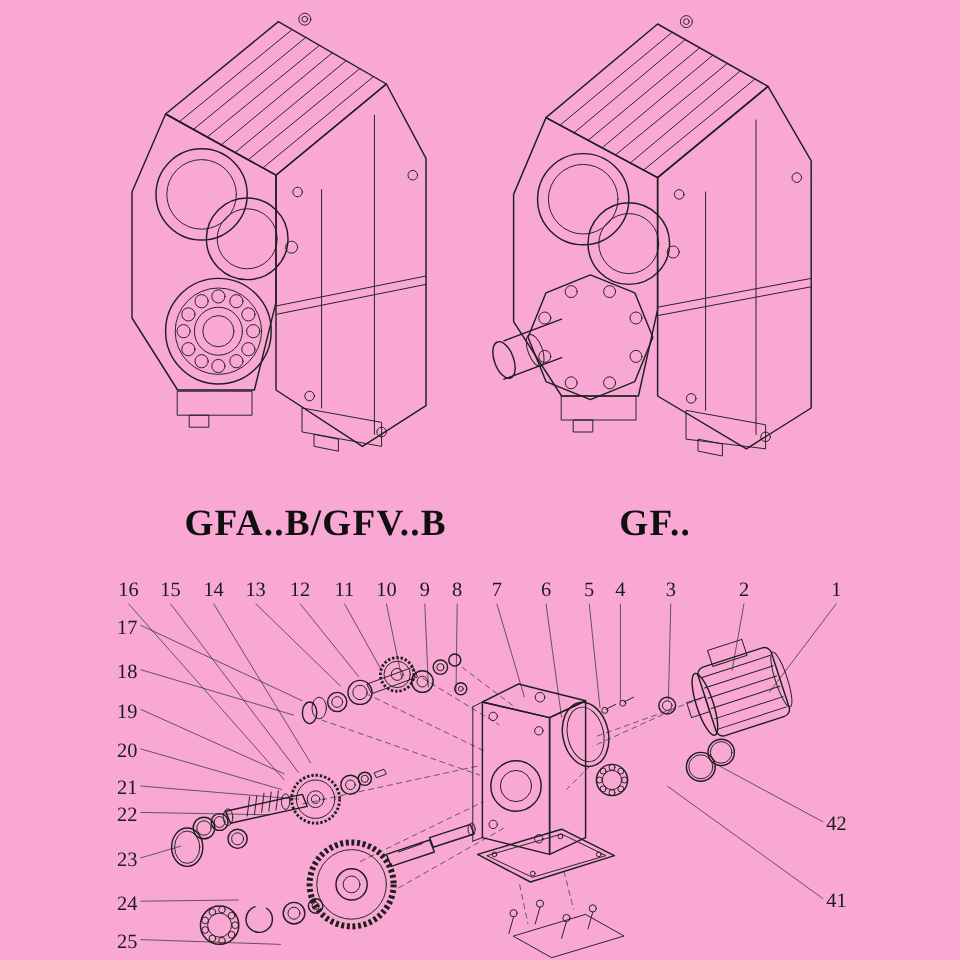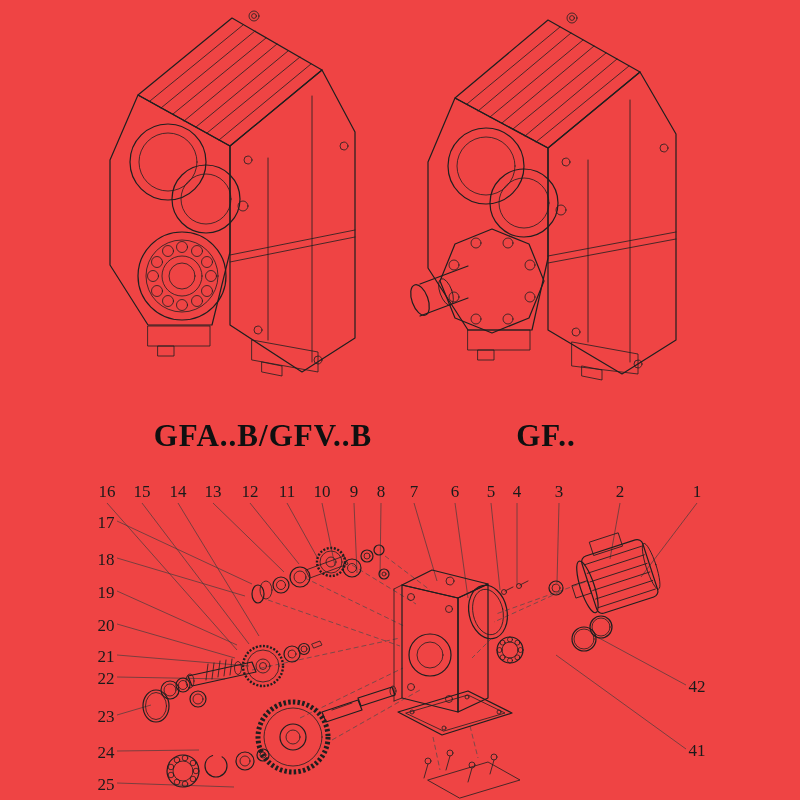--- a/index.html
+++ b/index.html
@@ -1,16 +1,16 @@
 <!DOCTYPE html>
 <html><head>
 <meta charset="utf-8">
 <style>
   html,body{margin:0;padding:0;background:#ffffff;}
-  .page{position:relative;width:800px;height:800px;background:#ef4444;overflow:hidden;
+  .page{position:relative;width:800px;height:800px;background:#f9a8d4;overflow:hidden;
         font-family:"Liberation Serif",serif;}
   svg{position:absolute;top:0;left:0;}
   text{user-select:none;}
   .pn{font-family:"Liberation Serif",serif;font-size:17px;fill:#1a1a1a;}
   .fig-label{font-family:"Liberation Serif",serif;font-size:31px;font-weight:bold;fill:#101010;letter-spacing:1px;}
   .s1{stroke:#1f1f1f;stroke-width:1.2;fill:none;stroke-linejoin:round;stroke-linecap:round;}
   .s2{stroke:#1f1f1f;stroke-width:0.8;fill:none;stroke-linejoin:round;stroke-linecap:round;}
   .ld{stroke:#3a3a3a;stroke-width:0.65;}
   .dash{stroke:#4a4a4a;stroke-width:0.7;fill:none;stroke-dasharray:5 3;}
   .teethring{stroke:#1f1f1f;fill:none;stroke-width:5;stroke-dasharray:2.5 2.2;}

